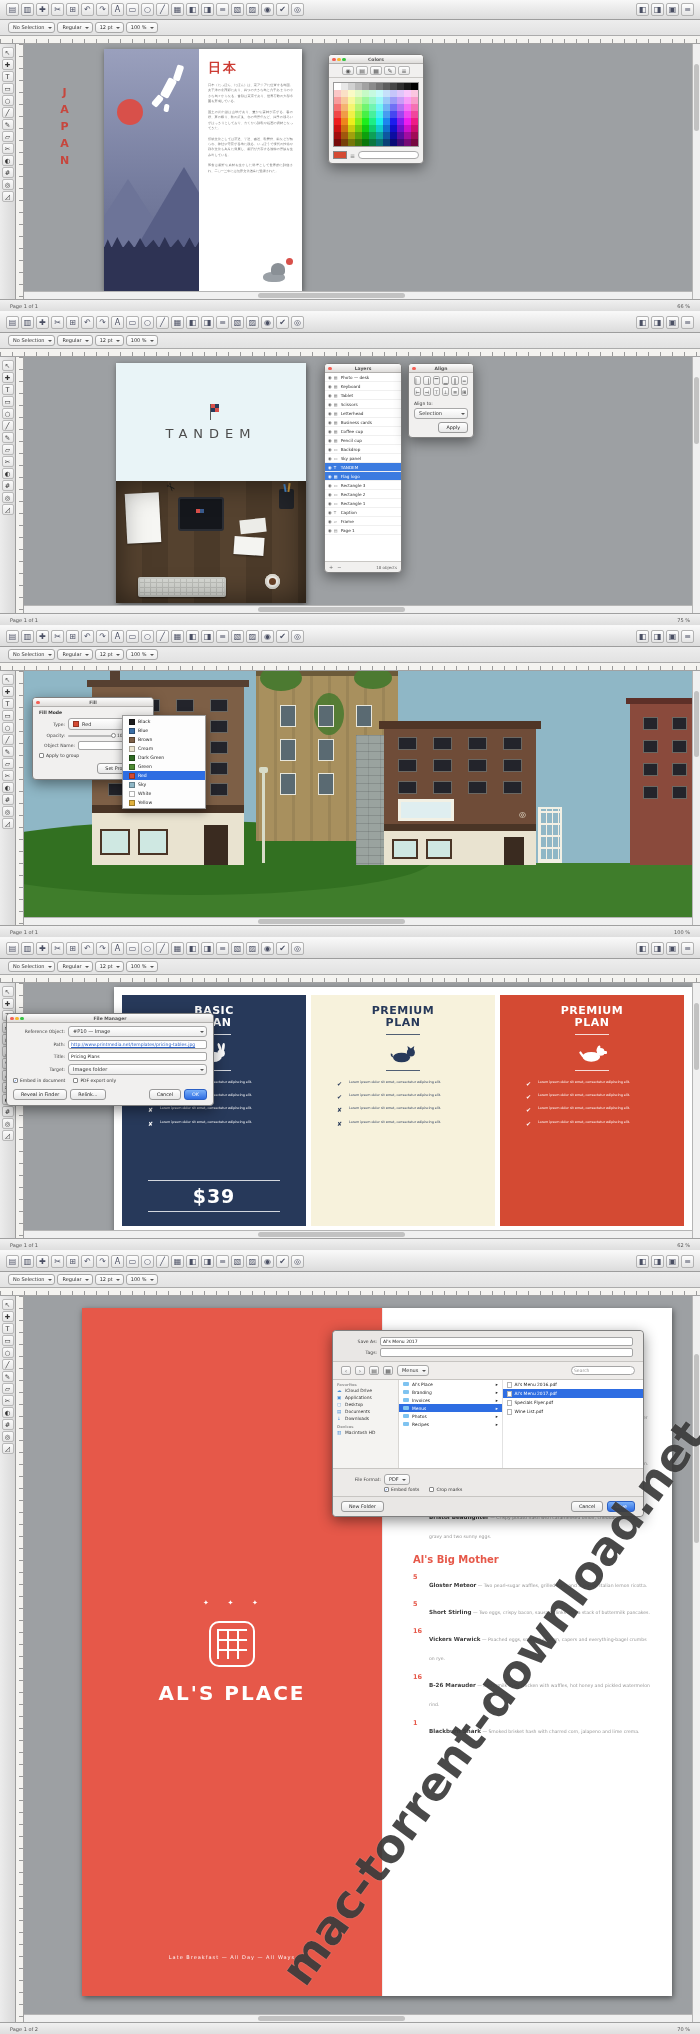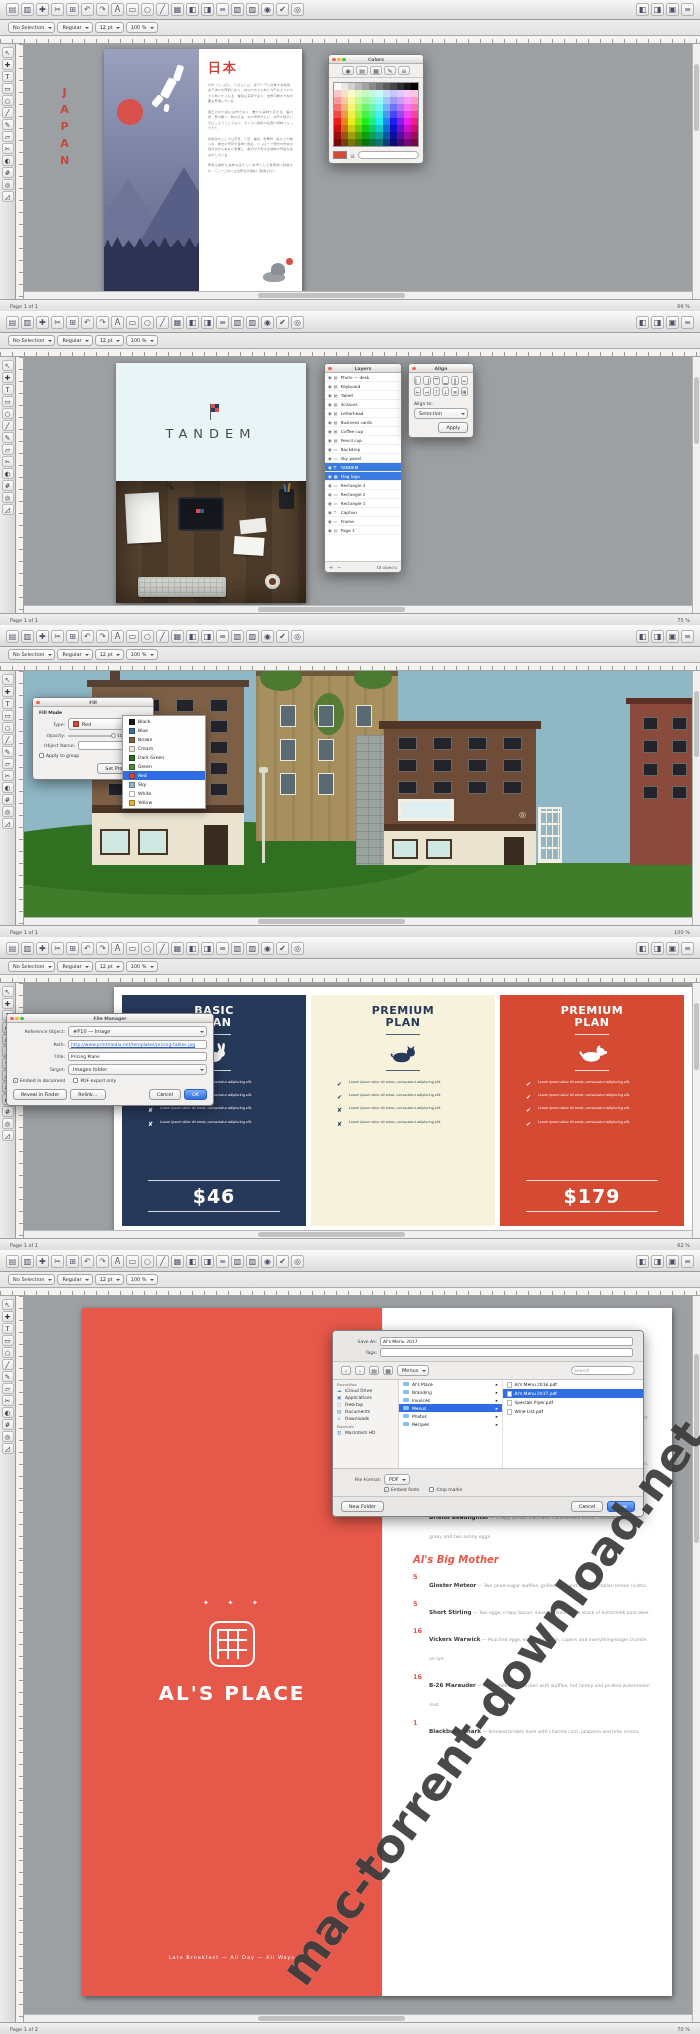--- a/index.html
+++ b/index.html
@@ -74,21 +74,21 @@
 .box{width:5px;height:5px;border:1px solid #888;background:#fff;border-radius:1px;display:inline-flex;align-items:center;justify-content:center;font-size:4px;color:#2e6de2;flex:none;}
 .plan{position:absolute;display:flex;flex-direction:column;align-items:center;padding:10px 12px;}
 .plan h2{font-size:11px;font-weight:bold;line-height:1.05;text-align:center;white-space:pre-line;letter-spacing:.5px;}
 .plan .div{width:34px;height:1px;background:currentColor;opacity:.8;margin:6px 0;}
 .plan .feat{display:flex;gap:4px;align-items:flex-start;margin:3px 0;width:132px;}
 .plan .feat .mark{font-size:6px;line-height:1.2;width:8px;flex:none;}
 .plan .feat p{font-size:3.3px;line-height:1.5;flex:1;}
 .plan .price{margin-top:auto;text-align:center;width:100%;}
 .plan .price .line{height:1px;background:currentColor;opacity:.8;margin:4px 14px;}
 .plan .price b{font-size:19px;letter-spacing:1px;}
-.msec h3{color:#e65849;font-size:10px;font-style:italic;font-weight:bold;margin:4px 0 7px;}
+.msec h3{color:#e65849;font-size:10px;font-weight:bold;margin:4px 0 7px;}
 .msec{margin-bottom:12px;}
 .mi{position:relative;padding-left:16px;margin-bottom:8px;}
 .mi .pr{position:absolute;left:0;top:0;color:#e65849;font-weight:bold;font-size:6.5px;}
 .mi b{font-size:5.6px;color:#3c3c3c;}
 .mi span{font-size:4.6px;color:#979797;line-height:1.55;}
 .side-h{font-size:3.8px;color:#9a9a9a;font-weight:bold;padding:2px 4px 0;}
 .side-item{display:flex;align-items:center;gap:2px;padding:1px 4px;font-size:4.4px;color:#333;white-space:nowrap;}
 .side-item .si{color:#4a90d9;width:6px;font-size:4.6px;flex:none;}
 .filerow{display:flex;align-items:center;gap:3px;padding:1.5px 4px;font-size:4.4px;color:#222;white-space:nowrap;}
 .filerow.sel{background:#2e6de2;color:#fff;}
@@ -911,21 +911,21 @@
                 <p>Lorem ipsum dolor sit amet, consectetur adipiscing elit.</p>
               </div>
               <div class="feat">
                 <span class="mark">✘</span>
                 <p>Lorem ipsum dolor sit amet, consectetur adipiscing elit.</p>
               </div>
               <div class="feat">
                 <span class="mark">✘</span>
                 <p>Lorem ipsum dolor sit amet, consectetur adipiscing elit.</p>
               </div>
-              <div class="price"><div class="line"></div><b>$46</b><div class="line"></div></div>
+              <div class="price"><div class="line"></div><b>$39</b><div class="line"></div></div>
             </div>
             <div class="plan" style="left: 197px; width: 184px; top: 8px; bottom: 8px; background: rgb(247, 242, 220); color: rgb(39, 57, 90);">
               <h2>PREMIUM
 PLAN</h2>
               <div class="div"></div>
               <svg viewBox="0 0 21 16" width="30" height="23" fill="currentColor">
                 <ellipse cx="9.5" cy="11.5" rx="6" ry="3.4"></ellipse>
                 <circle cx="16" cy="8" r="2.8"></circle>
                 <polygon points="14.2,6.4 13.6,3.4 16,5.2"></polygon>
                 <polygon points="17.8,6.4 18.4,3.4 16,5.2"></polygon>
@@ -970,21 +970,20 @@
                 <p>Lorem ipsum dolor sit amet, consectetur adipiscing elit.</p>
               </div>
               <div class="feat">
                 <span class="mark">✔</span>
                 <p>Lorem ipsum dolor sit amet, consectetur adipiscing elit.</p>
               </div>
               <div class="feat">
                 <span class="mark">✔</span>
                 <p>Lorem ipsum dolor sit amet, consectetur adipiscing elit.</p>
               </div>
-              <div class="price"><div class="line"></div><b>$179</b><div class="line"></div></div>
             </div>
           </div>
         <div class="sbv">
             <i></i>
           </div>
         <div class="sbh">
             <i></i>
           </div>
       </div>
       <div class="fwin" style="left:6px;top:30px;width:208px;">

